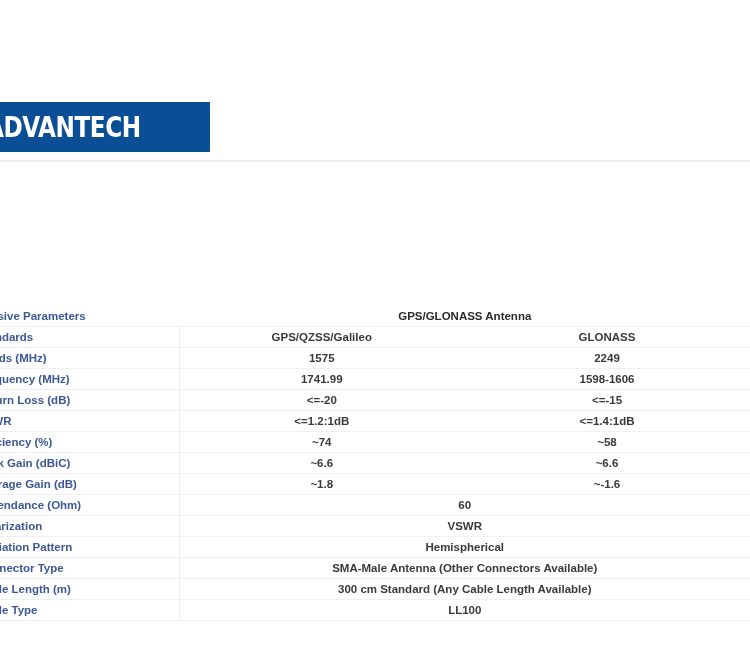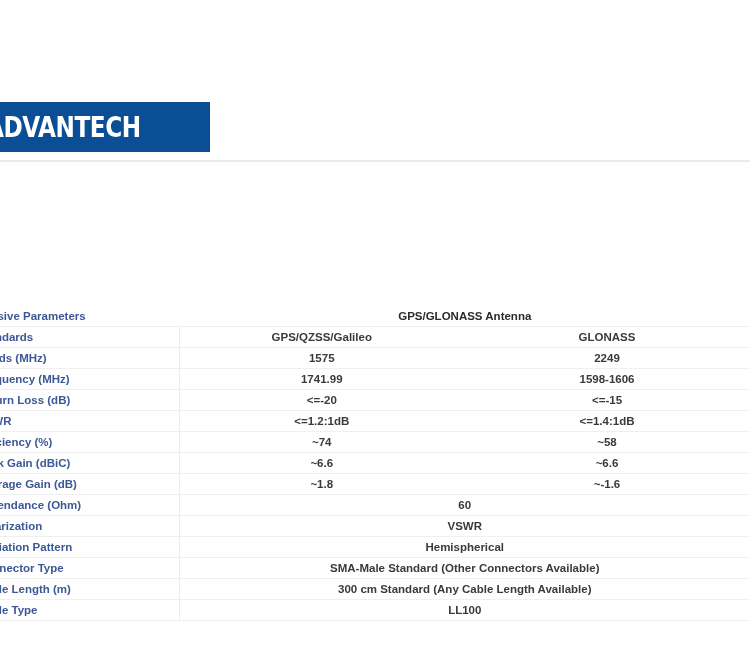--- a/index.html
+++ b/index.html
@@ -173,21 +173,21 @@
       <tr>
         <td class="label">Polarization</td>
         <td class="val" colspan="2">VSWR</td>
       </tr>
       <tr>
         <td class="label">Radiation Pattern</td>
         <td class="val" colspan="2">Hemispherical</td>
       </tr>
       <tr>
         <td class="label">Connector Type</td>
-        <td class="val" colspan="2">SMA-Male Standard (Other Connectors Available)</td>
+        <td class="val" colspan="2">SMA-Male Antenna (Other Connectors Available)</td>
       </tr>
       <tr>
         <td class="label">Cable Length (m)</td>
         <td class="val" colspan="2">300 cm Standard (Any Cable Length Available)</td>
       </tr>
       <tr>
         <td class="label">Cable Type</td>
         <td class="val" colspan="2">LL100</td>
       </tr>
     </tbody>

